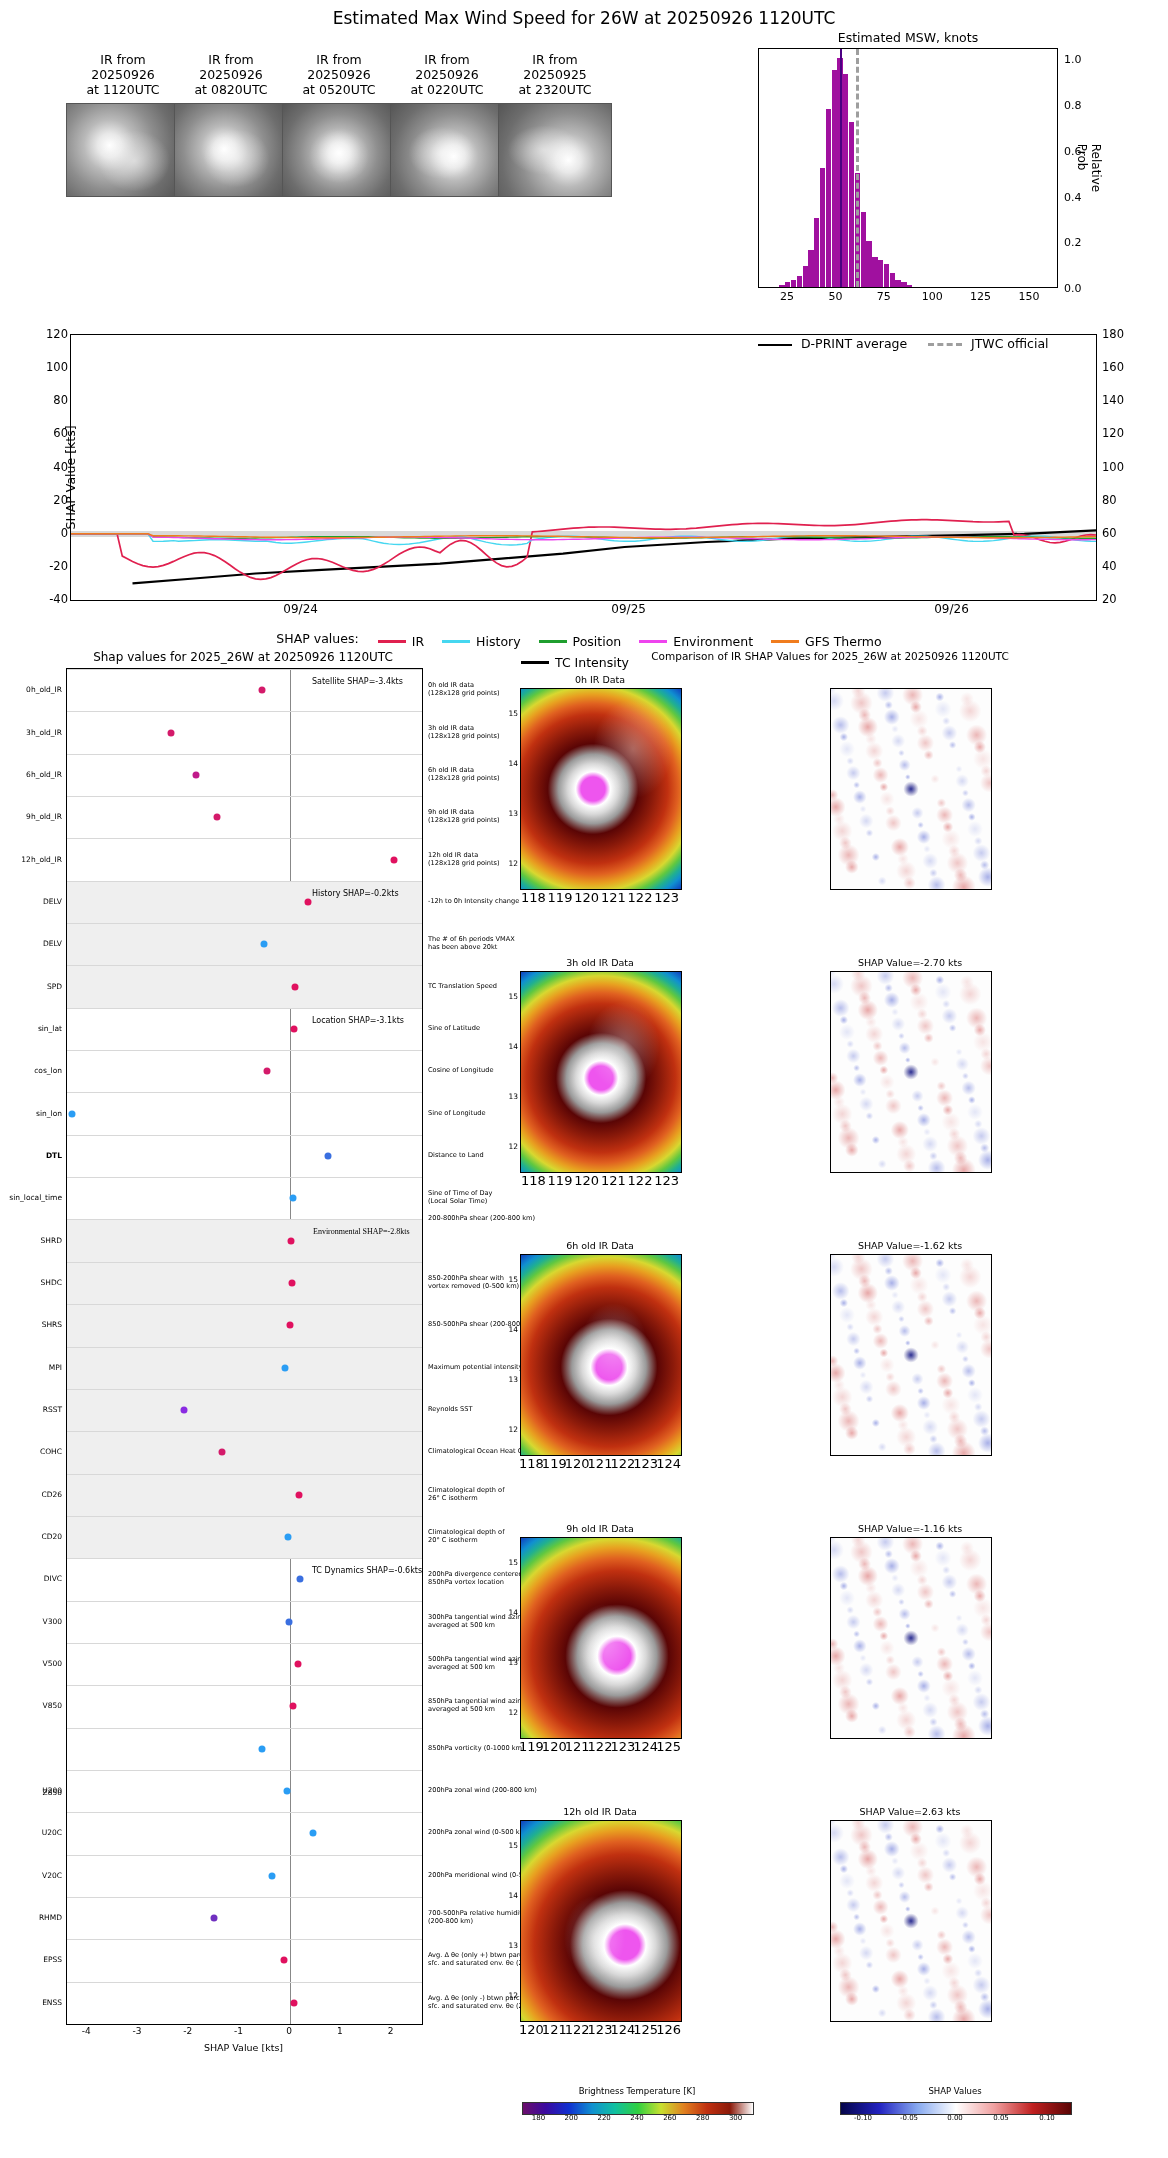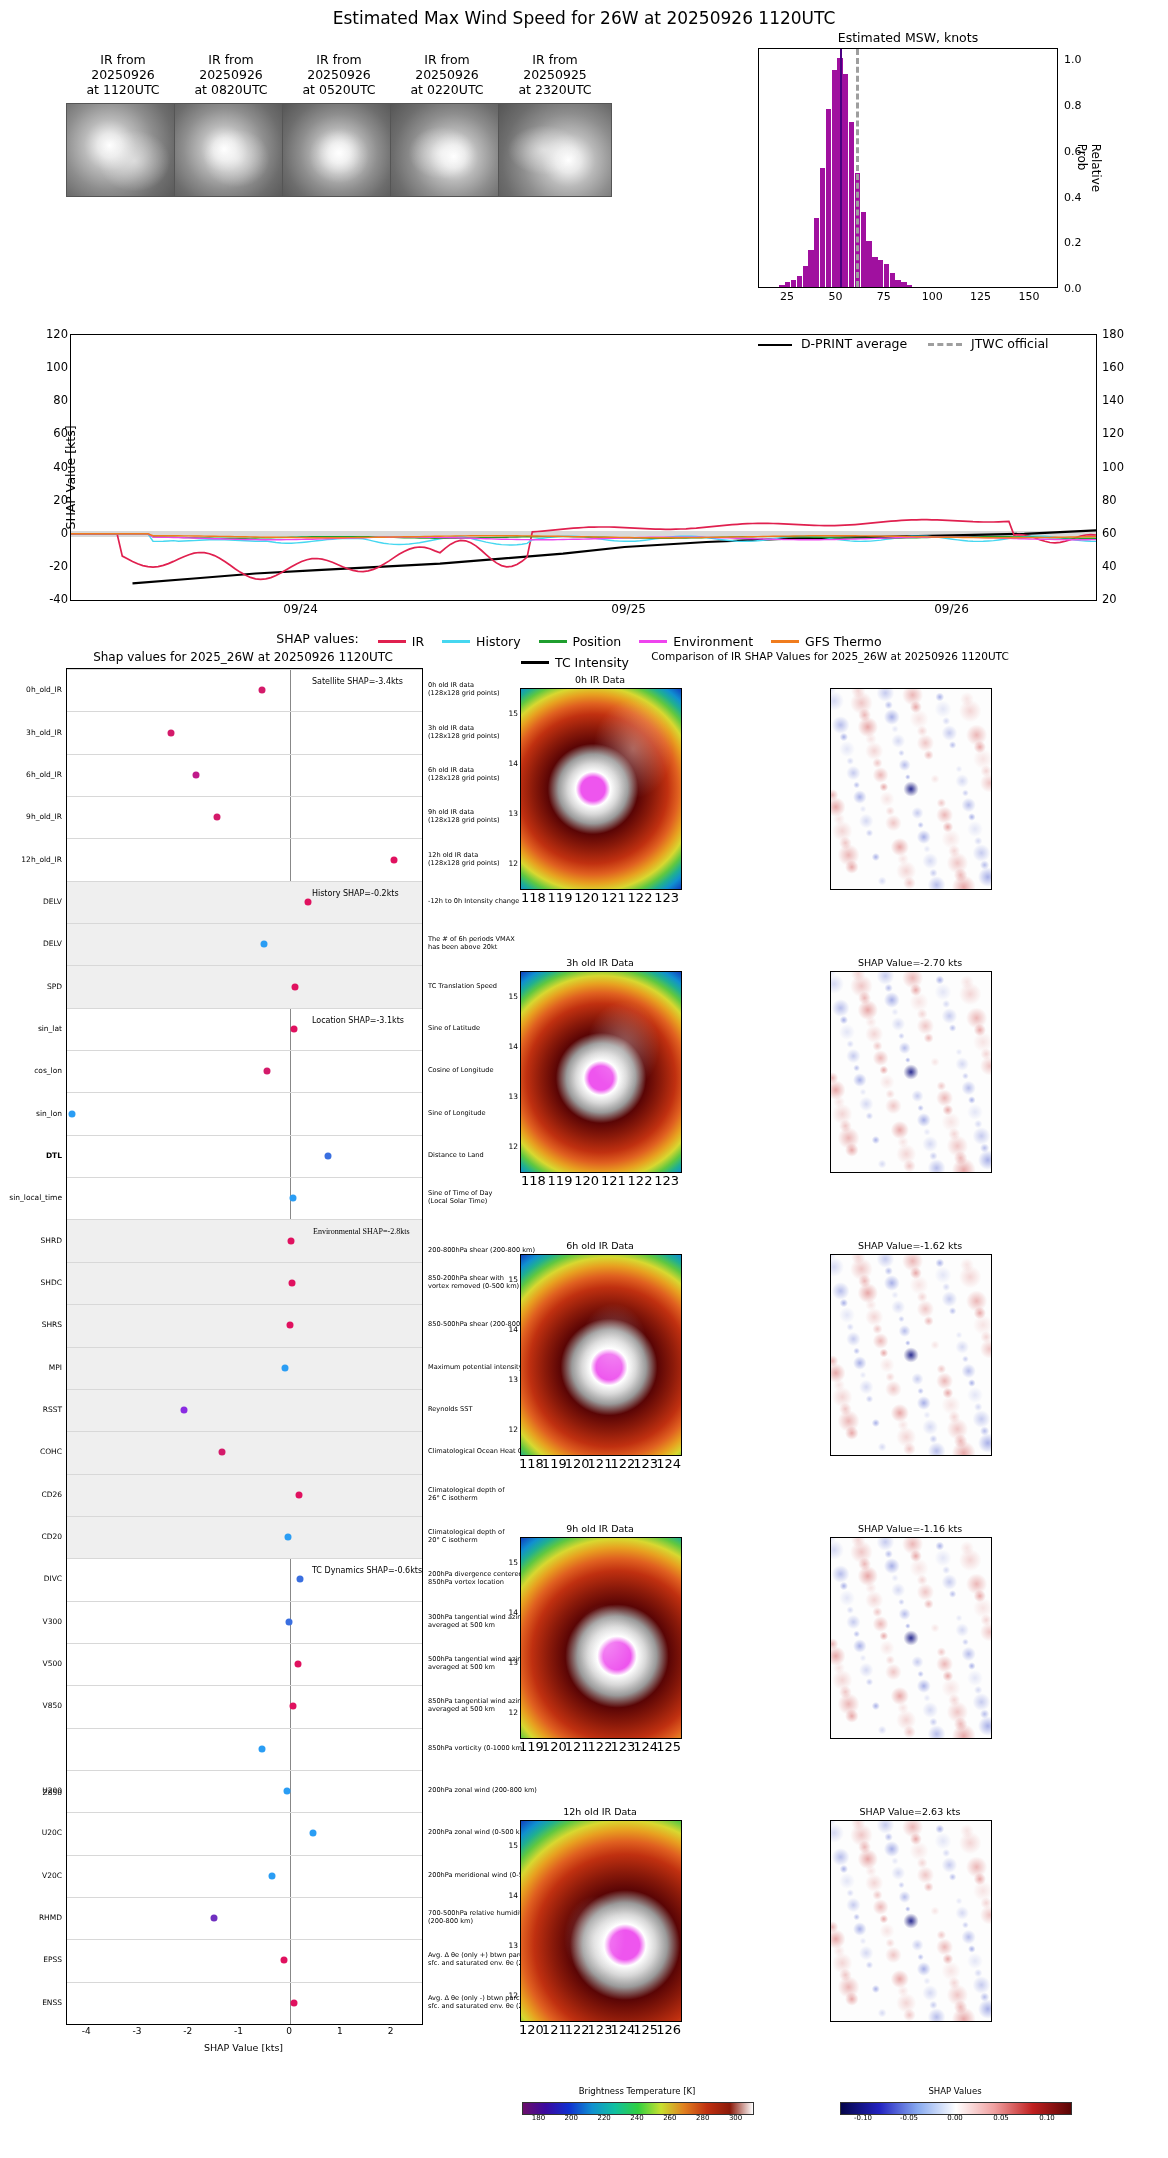--- a/index.html
+++ b/index.html
@@ -336,21 +336,21 @@
     <div class="ylab" style="top: 420.266px;">cos_lon</div>
     <div class="desc" style="top: 420.266px;">Cosine of Longitude</div>
     <div class="ylab" style="top: 462.609px;">sin_lon</div>
     <div class="desc" style="top: 462.609px;">Sine of Longitude</div>
     <div class="ylab" style="top: 504.953px; font-weight: bold;">DTL</div>
     <div class="desc" style="top: 504.953px;">Distance to Land</div>
     <div class="ylab" style="top: 547.297px;">sin_local_time</div>
     <div class="desc" style="top: 547.297px;">Sine of Time of Day
 (Local Solar Time)</div>
     <div class="ylab" style="top: 589.641px;">SHRD</div>
-    <div class="desc" style="top: 568px; margin-top: 32px;">200-800hPa shear (200-800 km)</div>
+    <div class="desc" style="top: 568px;">200-800hPa shear (200-800 km)</div>
     <div class="ylab" style="top: 631.984px;">SHDC</div>
     <div class="desc" style="top: 631.984px;">850-200hPa shear with
 vortex removed (0-500 km)</div>
     <div class="ylab" style="top: 674.328px;">SHRS</div>
     <div class="desc" style="top: 674.328px;">850-500hPa shear (200-800 km)</div>
     <div class="ylab" style="top: 716.672px;">MPI</div>
     <div class="desc" style="top: 716.672px;">Maximum potential intensity</div>
     <div class="ylab" style="top: 759.016px;">RSST</div>
     <div class="desc" style="top: 759.016px;">Reynolds SST</div>
     <div class="ylab" style="top: 801.359px;">COHC</div>

